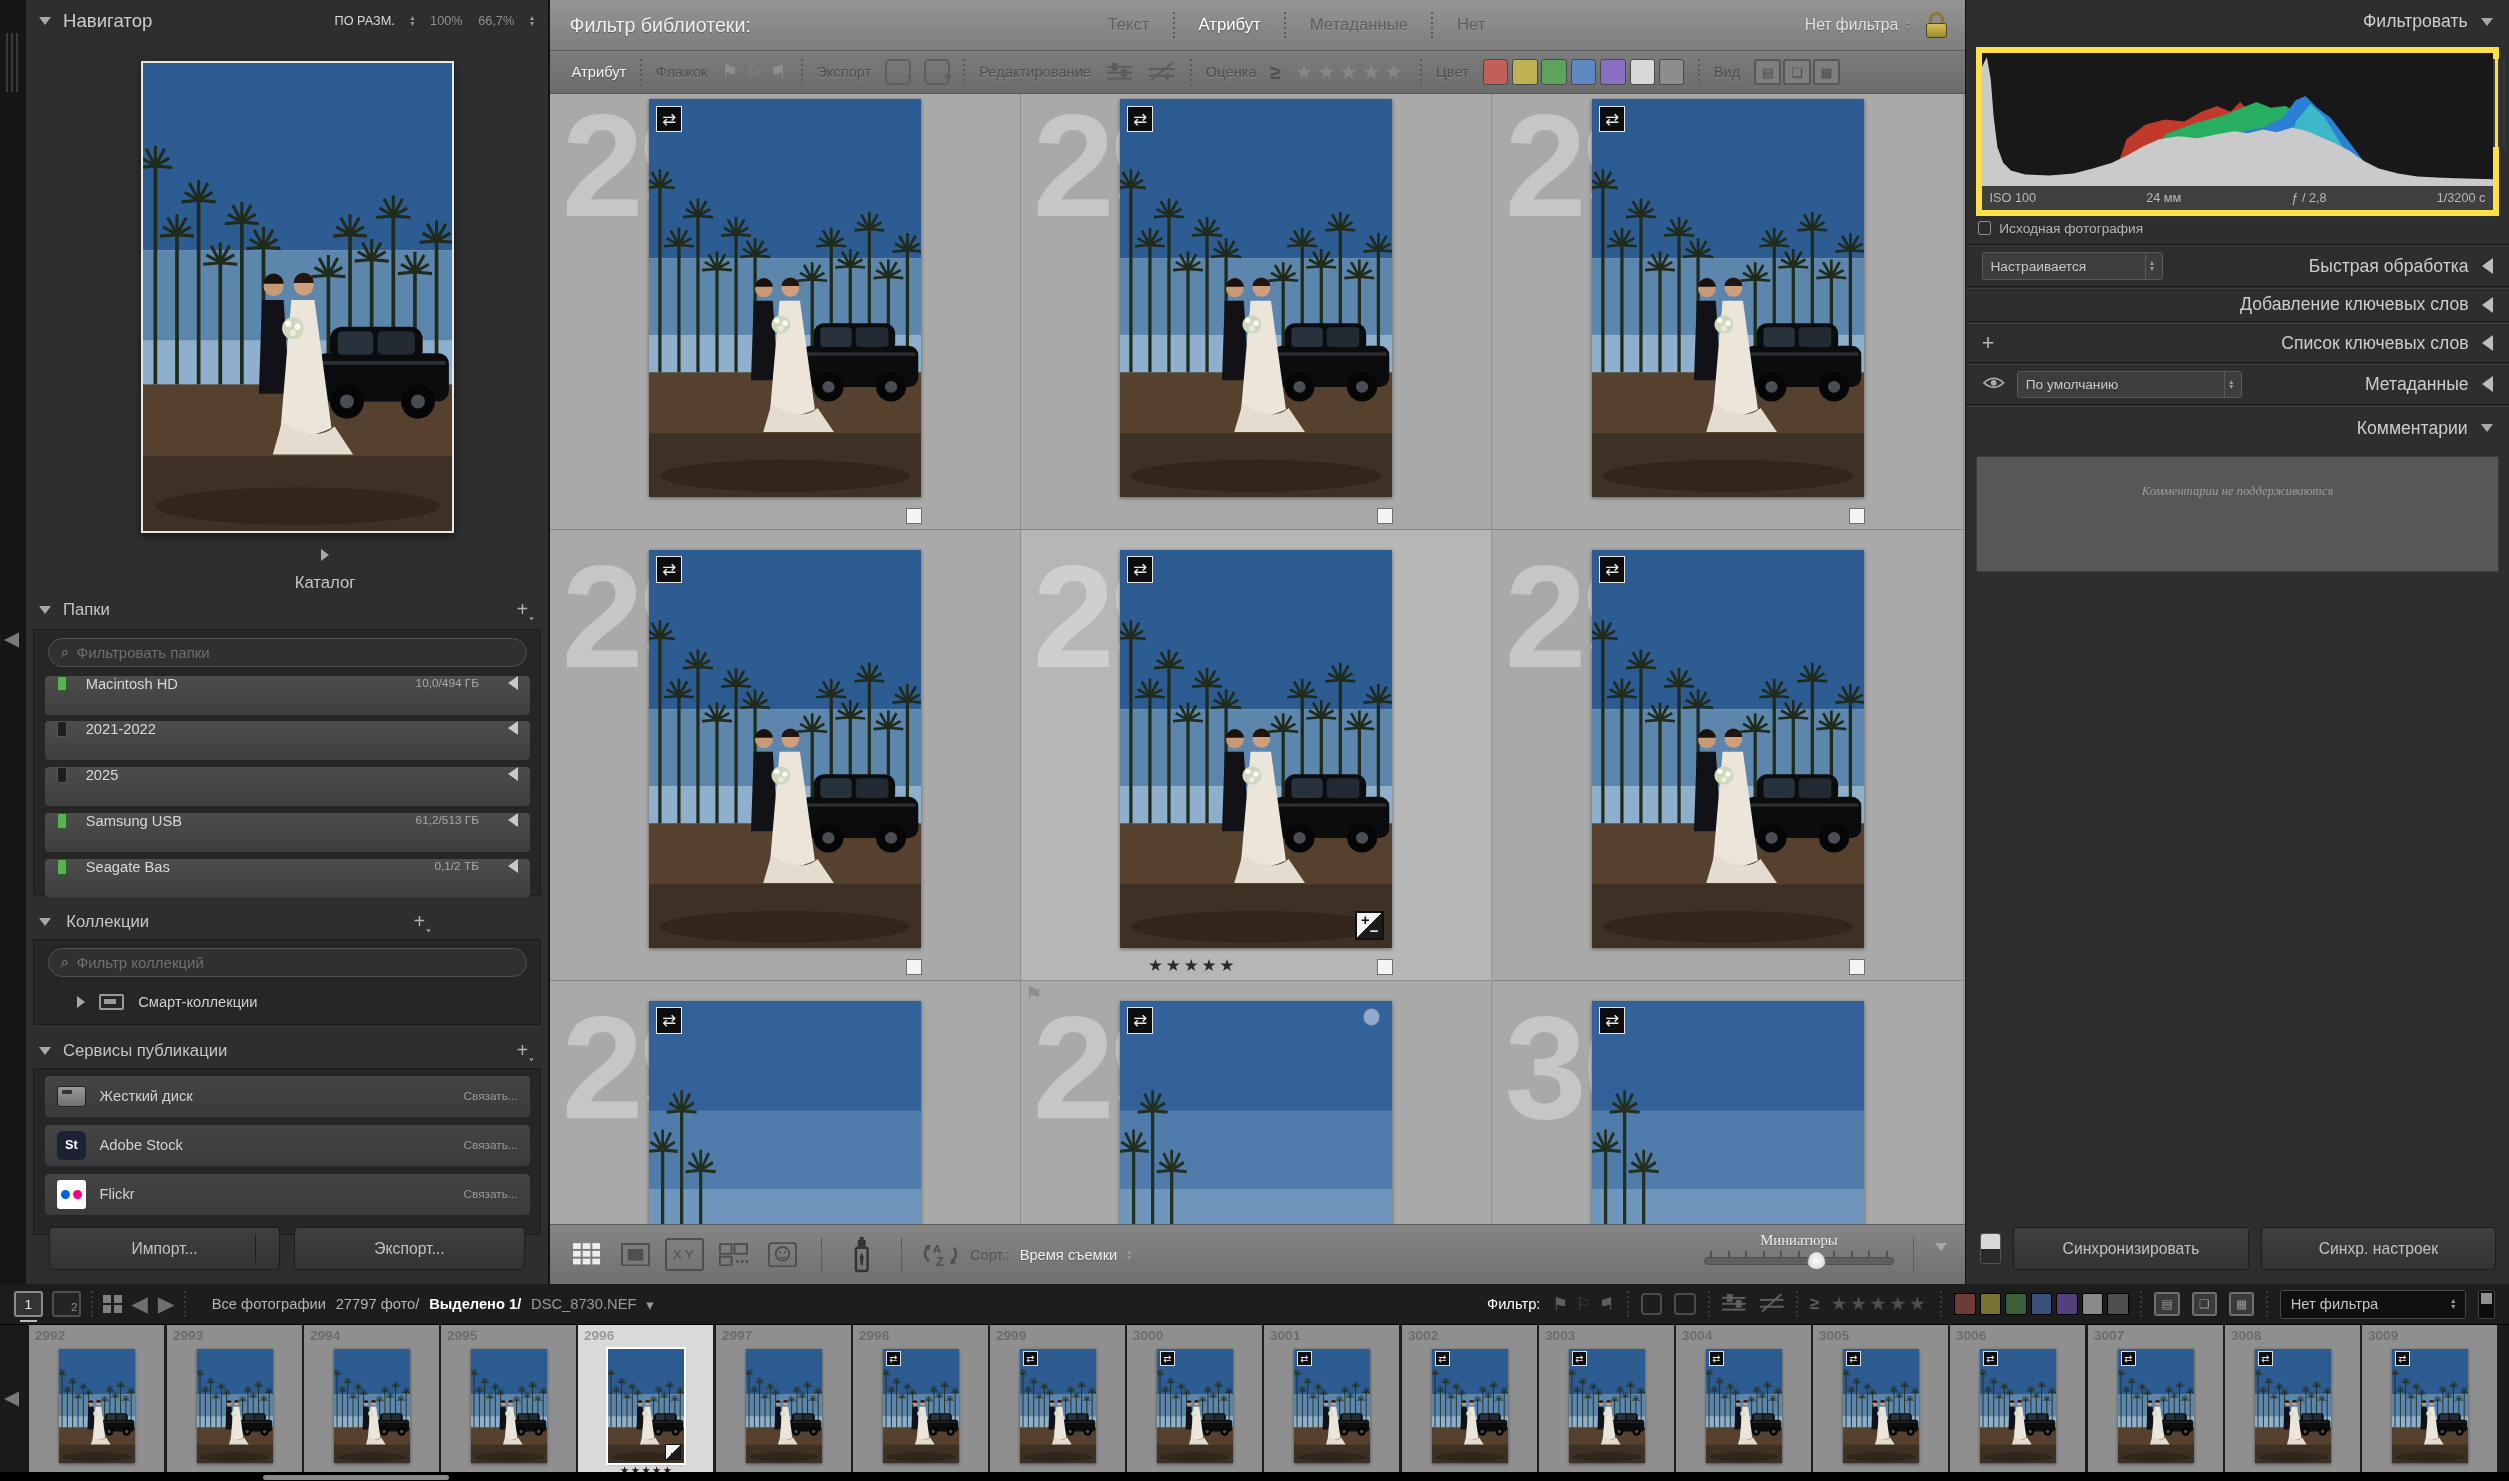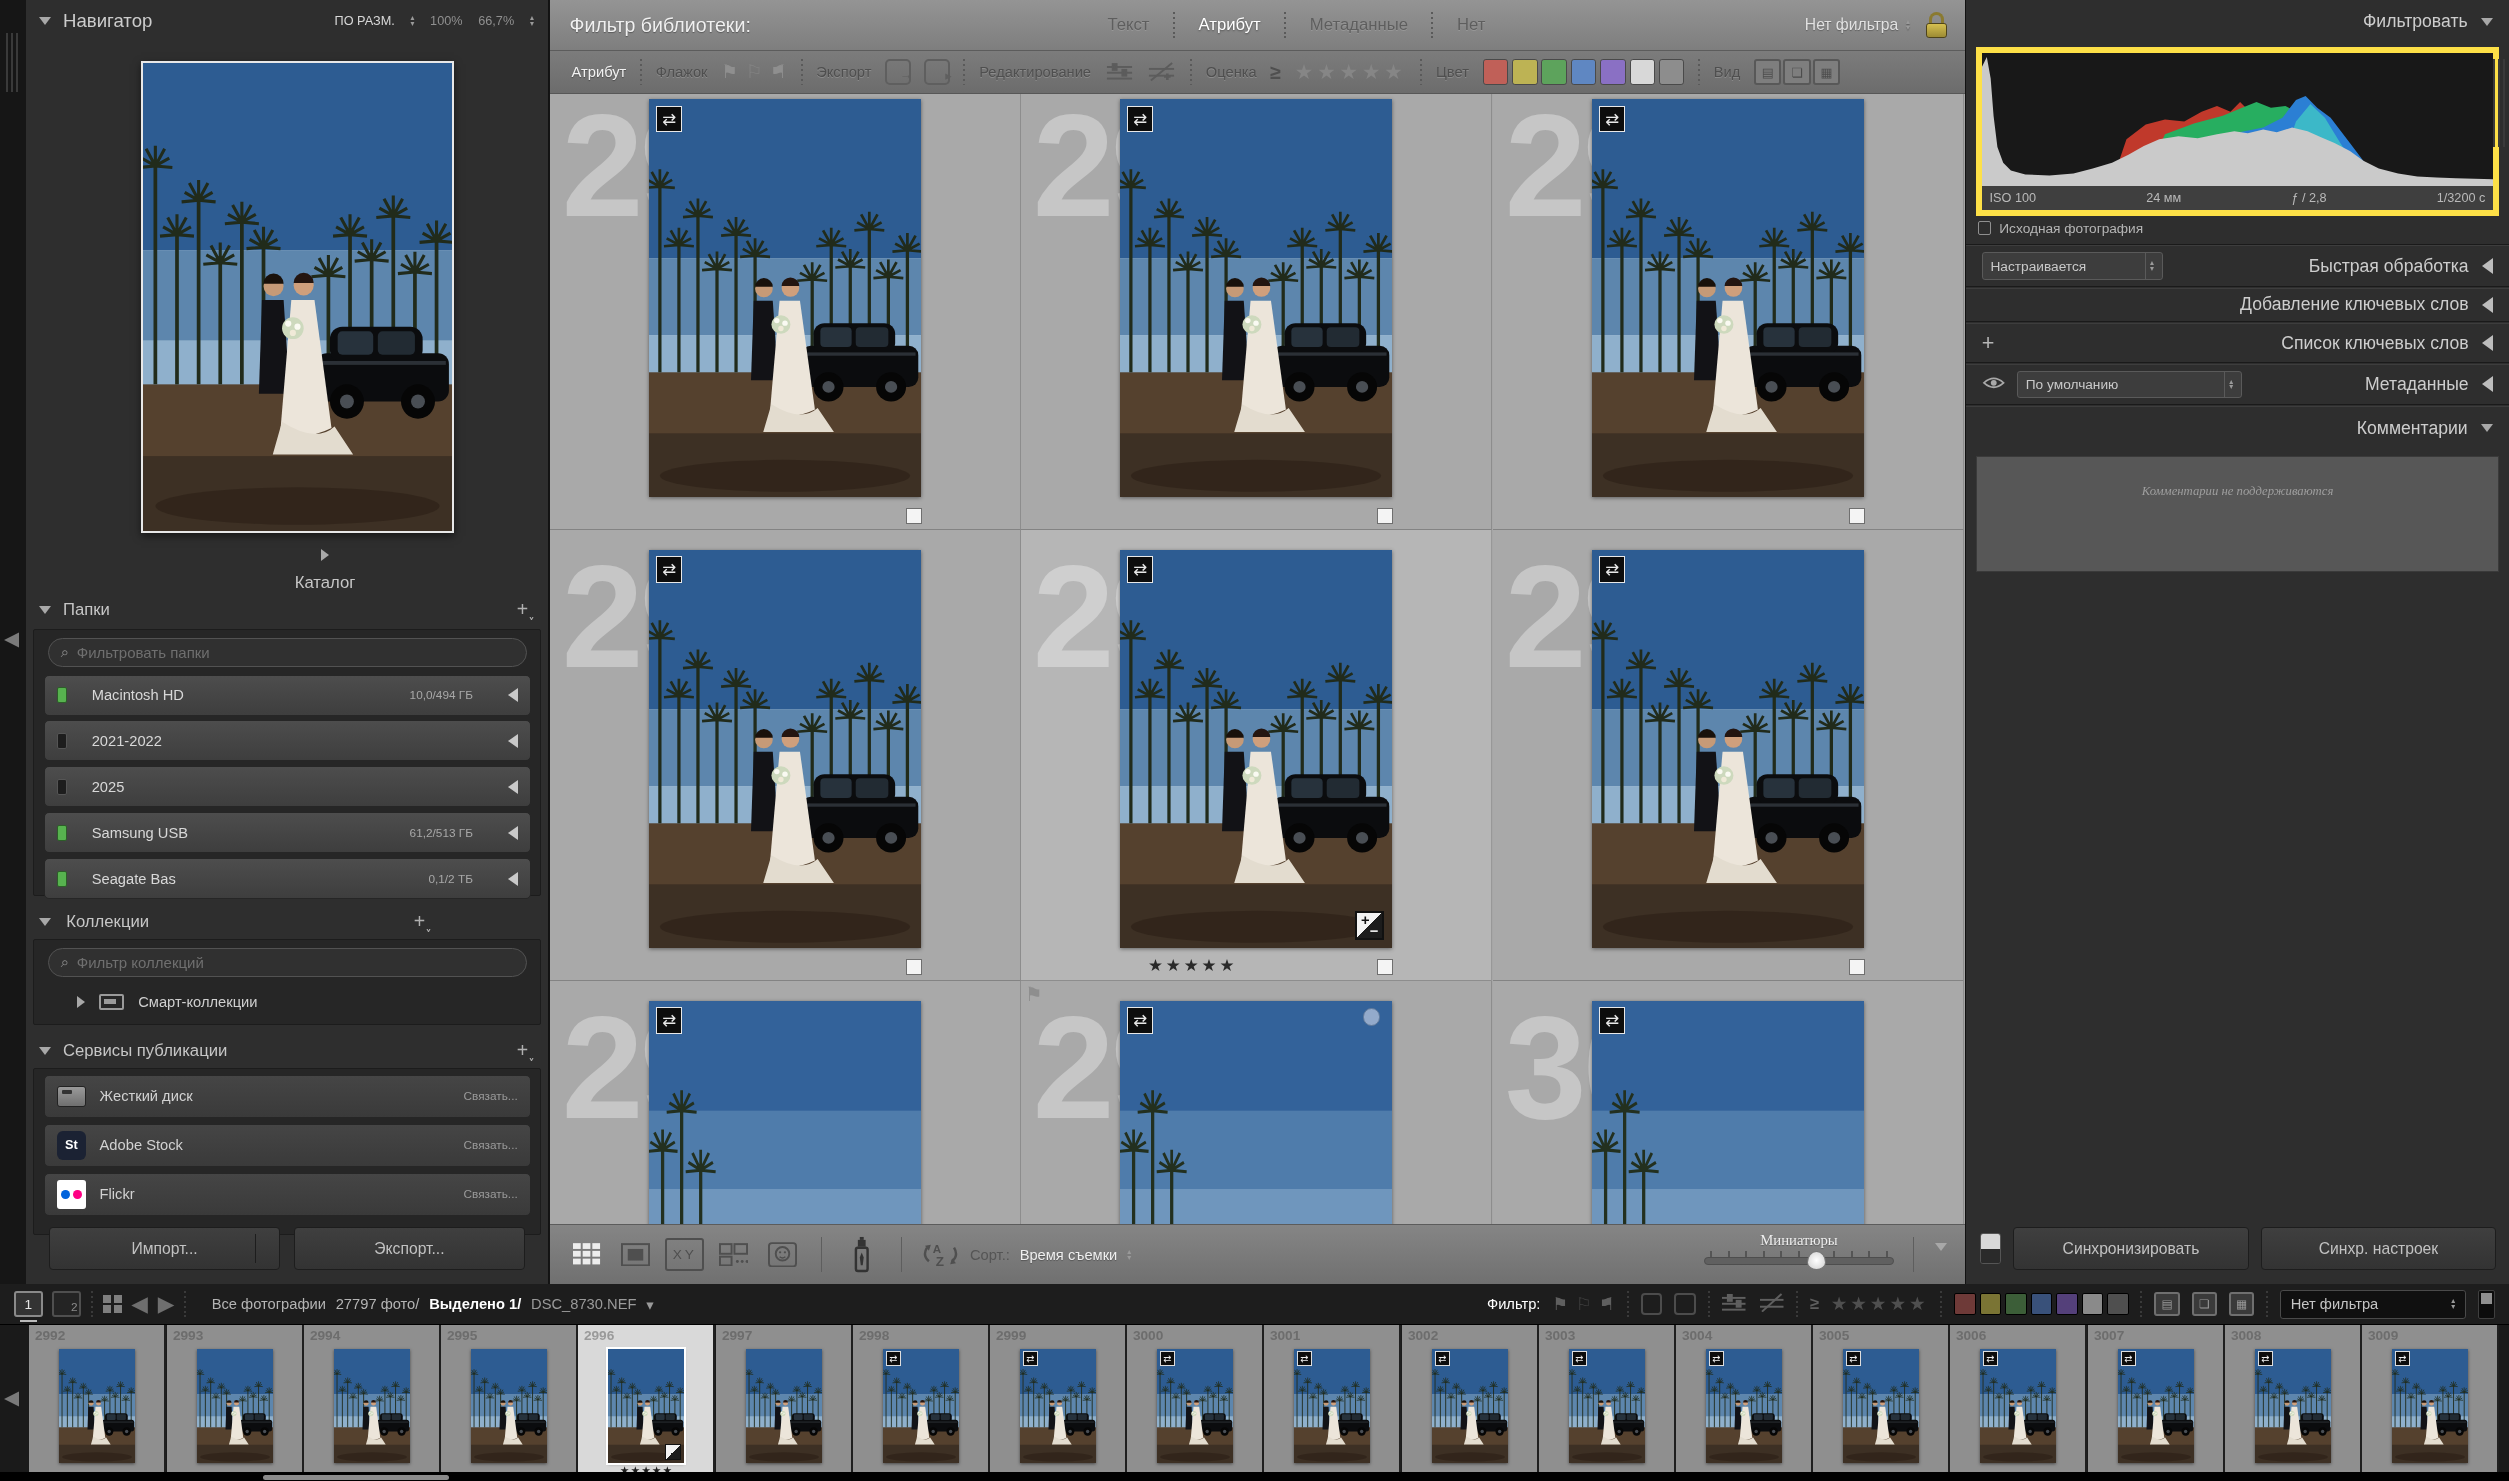--- a/index.html
+++ b/index.html
@@ -24,21 +24,21 @@
 #nav-head .title{font-size:18.6px;color:#cccccc;margin-left:11.8px;}
 #nav-head .zooms{margin-left:auto;display:flex;align-items:center;gap:15.7px;font-size:12.7px;color:#8f8f8f;}
 #nav-head .zooms .on{color:#d8d8d8;}
 .updown{display:inline-flex;flex-direction:column;line-height:5.9px;font-size:7.8px;color:#9a9a9a;}
 #nav-preview{left:115px;top:61px;width:313px;height:472px;background:#111;border:2px solid #e8e8e8;box-shadow:0 2.9px 7.8px rgba(0,0,0,.5);}
 .panel-box{background:#262626;border:1px solid #1c1c1c;border-radius:2px;margin:0 7.8px;}
 .search-pill{display:flex;align-items:center;gap:7.8px;height:29px;margin:7.8px 13.7px;border:1px solid #525252;border-radius:14.7px;background:#303030;padding:0 11.8px;}
 .search-pill input{flex:1;background:transparent;border:none;outline:none;color:#bbb;font-size:15px;font-family:inherit;}
 .search-pill input::placeholder{color:#6f6f6f;}
 .mag{font-size:14.7px;color:#8d8d8d;}
-.folder-row{display:flex;align-items:center;gap:25px;height:41px;margin:4.9px 9.8px;padding:0 11.8px;
+.folder-row{display:flex;gap:19px;height:41px;margin:4.9px 9.8px;padding:0 11.8px;
   background:linear-gradient(#4d4d4d,#3e3e3e);border:1px solid #262626;border-radius:4.9px;}
 .folder-row .fname{font-size:14.7px;color:#d8d8d8;}
 .folder-row .fsize{margin-left:auto;font-size:11.8px;color:#a8a8a8;}
 .folder-row .chev{width:0;height:0;border-top:7.8px solid transparent;border-bottom:7.8px solid transparent;border-right:10.8px solid #c9c9c9;margin-left:9.8px;}
 .led{width:9.8px;height:15.7px;border-radius:2px;}
 .led-green{background:#57b24f;border:1px solid #2c5e28;}
 .led-dark{background:#1d1d1d;border:1px solid #555;}
 .smart-row{display:flex;align-items:center;gap:13.7px;height:35px;padding:0 13.7px 0 43px;font-size:14.7px;color:#cfcfcf;}
 .box-icon{width:25.5px;height:15.7px;border:2px solid #9a9a9a;border-radius:2px;position:relative;}
 .box-icon:after{content:"";position:absolute;left:2.9px;top:2.9px;width:11.8px;height:4.9px;background:#9a9a9a;}

